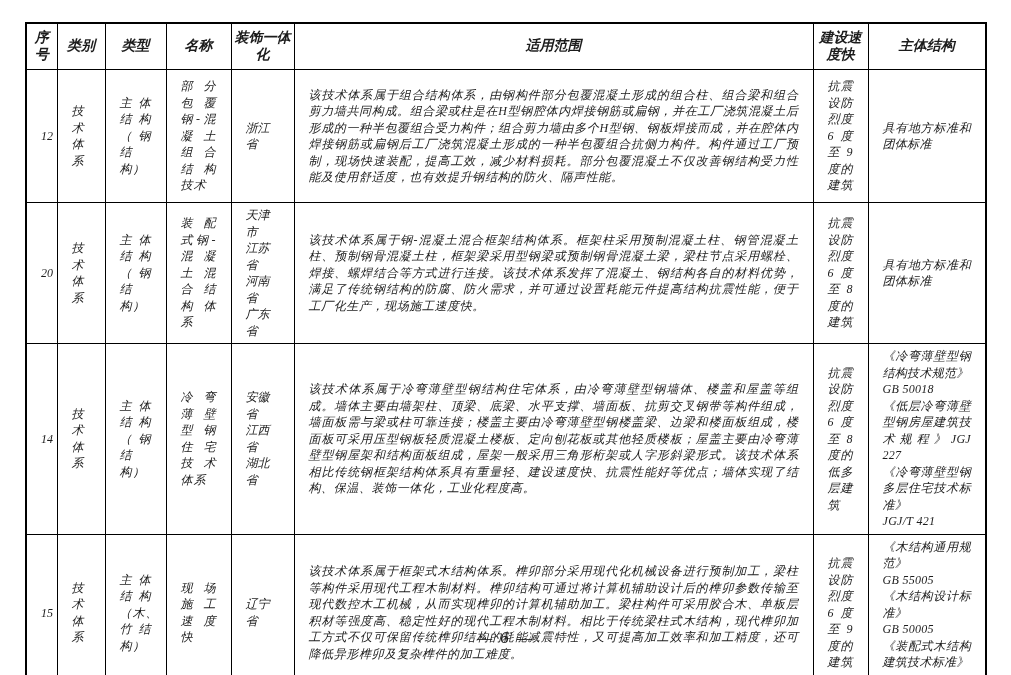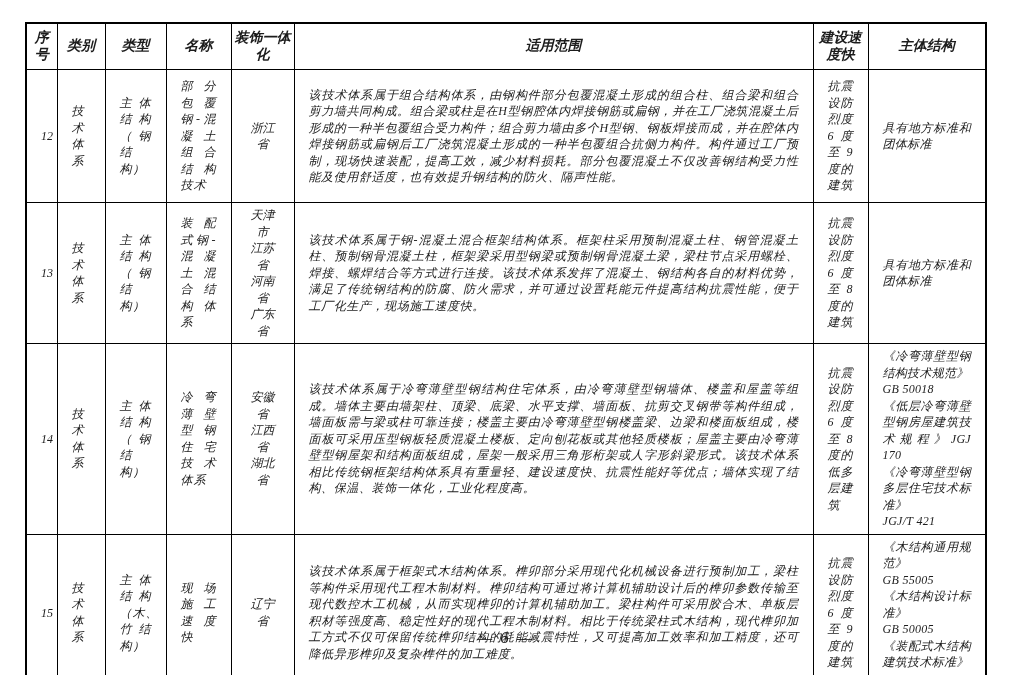--- a/index.html
+++ b/index.html
@@ -33,21 +33,21 @@
   }
   table.catalog th {
     font-weight: bold;
     text-align: center;
     font-size: 14px;
     padding: 6px 3px;
   }
   td.c-no { }
   td.c-cat { text-align: left; padding: 4px 8px; }
   td.c-type, td.c-name { text-align: justify; padding: 4px 7px; letter-spacing: 1px; }
-  td.c-prov { text-align: center; white-space: pre-line; }
+  td.c-prov { text-align: left; white-space: pre-line; }
   td.c-content {
     text-align: justify;
     padding: 5px 9px;
     letter-spacing: 0.6px;
   }
   td.c-scope { text-align: justify; padding: 4px 6px; letter-spacing: 1px; }
   td.c-std { text-align: justify; padding: 4px 7px; white-space: pre-line; letter-spacing: 0.3px; }
   .footer {
     position: absolute;
     left: 0; top: 628px;
@@ -91,21 +91,21 @@
         <td class="c-no">12</td>
         <td class="c-cat">技术体系</td>
         <td class="c-type">主体结构（钢结构）</td>
         <td class="c-name">部分包覆钢-混凝土组合结构技术</td>
         <td class="c-prov">浙江省</td>
         <td class="c-content">该技术体系属于组合结构体系，由钢构件部分包覆混凝土形成的组合柱、组合梁和组合剪力墙共同构成。组合梁或柱是在H型钢腔体内焊接钢筋或扁钢，并在工厂浇筑混凝土后形成的一种半包覆组合受力构件；组合剪力墙由多个H型钢、钢板焊接而成，并在腔体内焊接钢筋或扁钢后工厂浇筑混凝土形成的一种半包覆组合抗侧力构件。构件通过工厂预制，现场快速装配，提高工效，减少材料损耗。部分包覆混凝土不仅改善钢结构受力性能及使用舒适度，也有效提升钢结构的防火、隔声性能。</td>
         <td class="c-scope">抗震设防烈度6度至9度的建筑</td>
         <td class="c-std">具有地方标准和团体标准</td>
       </tr>
       <tr style="height:110px">
-        <td class="c-no">13</td>
+        <td class="c-no">20</td>
         <td class="c-cat">技术体系</td>
         <td class="c-type">主体结构（钢结构）</td>
         <td class="c-name">装配式钢-混凝土混合结构体系</td>
         <td class="c-prov">天津市
 江苏省
 河南省
 广东省</td>
         <td class="c-content">该技术体系属于钢-混凝土混合框架结构体系。框架柱采用预制混凝土柱、钢管混凝土柱、预制钢骨混凝土柱，框架梁采用型钢梁或预制钢骨混凝土梁，梁柱节点采用螺栓、焊接、螺焊结合等方式进行连接。该技术体系发挥了混凝土、钢结构各自的材料优势，满足了传统钢结构的防腐、防火需求，并可通过设置耗能元件提高结构抗震性能，便于工厂化生产，现场施工速度快。</td>
         <td class="c-scope">抗震设防烈度6度至8度的建筑</td>
         <td class="c-std">具有地方标准和团体标准</td>
@@ -115,21 +115,21 @@
         <td class="c-cat">技术体系</td>
         <td class="c-type">主体结构（钢结构）</td>
         <td class="c-name">冷弯薄壁型钢住宅技术体系</td>
         <td class="c-prov">安徽省
 江西省
 湖北省</td>
         <td class="c-content">该技术体系属于冷弯薄壁型钢结构住宅体系，由冷弯薄壁型钢墙体、楼盖和屋盖等组成。墙体主要由墙架柱、顶梁、底梁、水平支撑、墙面板、抗剪交叉钢带等构件组成，墙面板需与梁或柱可靠连接；楼盖主要由冷弯薄壁型钢楼盖梁、边梁和楼面板组成，楼面板可采用压型钢板轻质混凝土楼板、定向刨花板或其他轻质楼板；屋盖主要由冷弯薄壁型钢屋架和结构面板组成，屋架一般采用三角形桁架或人字形斜梁形式。该技术体系相比传统钢框架结构体系具有重量轻、建设速度快、抗震性能好等优点；墙体实现了结构、保温、装饰一体化，工业化程度高。</td>
         <td class="c-scope">抗震设防烈度6度至8度的低多层建筑</td>
         <td class="c-std">《冷弯薄壁型钢结构技术规范》
 GB 50018
-《低层冷弯薄壁型钢房屋建筑技术规程》JGJ 170
+《低层冷弯薄壁型钢房屋建筑技术规程》JGJ 227
 《冷弯薄壁型钢多层住宅技术标准》
 JGJ/T 421</td>
       </tr>
       <tr style="height:147px">
         <td class="c-no">15</td>
         <td class="c-cat">技术体系</td>
         <td class="c-type">主体结构（木、竹结构）</td>
         <td class="c-name">现场施工速度快</td>
         <td class="c-prov">辽宁省</td>
         <td class="c-content">该技术体系属于框架式木结构体系。榫卯部分采用现代化机械设备进行预制加工，梁柱等构件采用现代工程木制材料。榫卯结构可通过将计算机辅助设计后的榫卯参数传输至现代数控木工机械，从而实现榫卯的计算机辅助加工。梁柱构件可采用胶合木、单板层积材等强度高、稳定性好的现代工程木制材料。相比于传统梁柱式木结构，现代榫卯加工方式不仅可保留传统榫卯结构的耗能减震特性，又可提高加工效率和加工精度，还可降低异形榫卯及复杂榫件的加工难度。</td>

